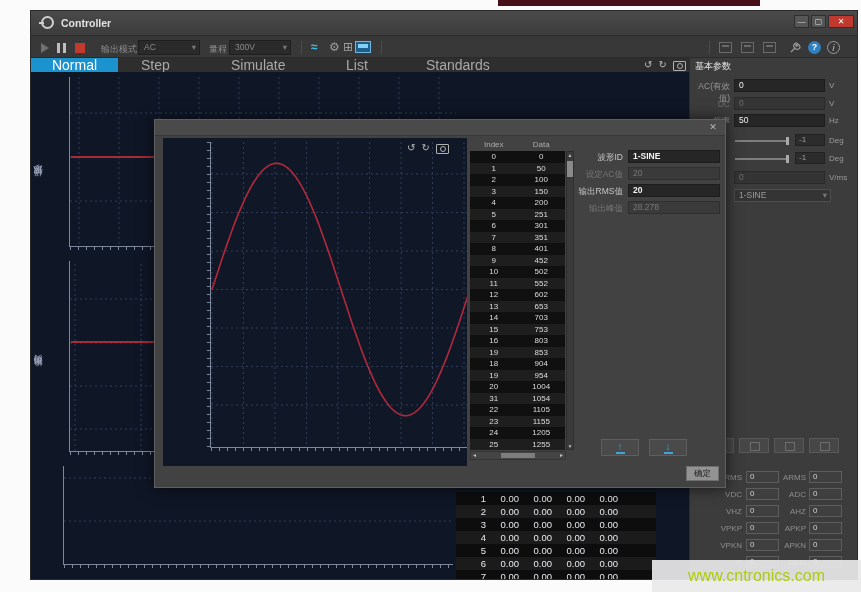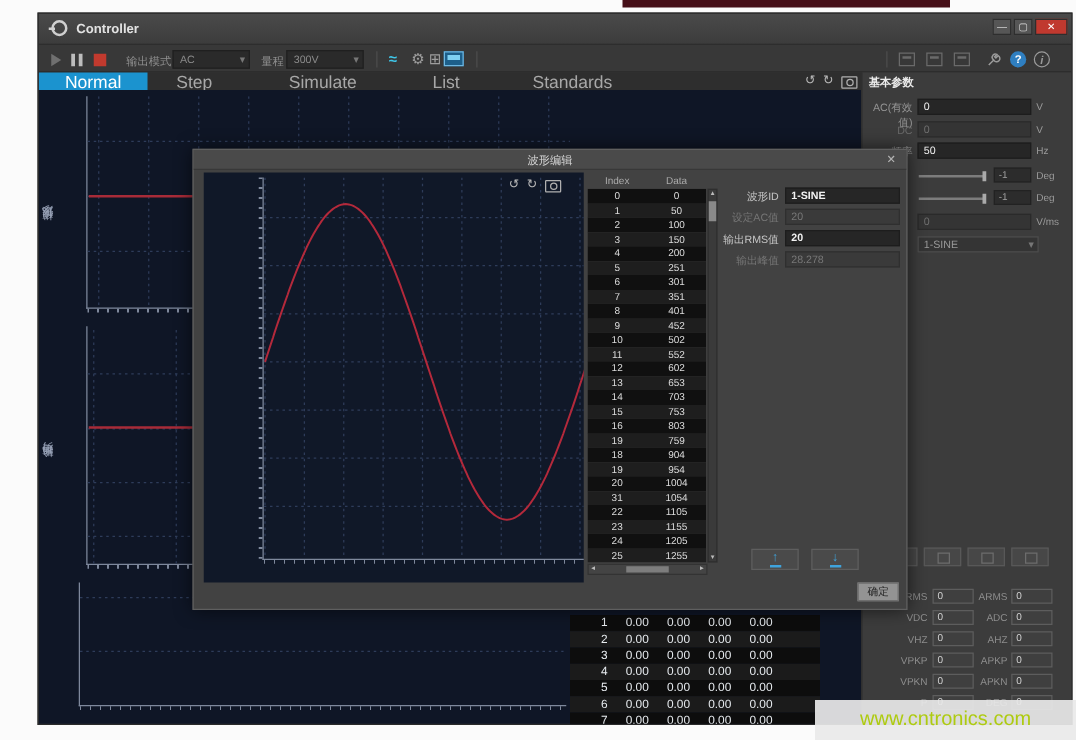--- a/index.html
+++ b/index.html
@@ -69,21 +69,21 @@
   .cam:after{content:"";position:absolute;left:3px;top:1px;width:4px;height:4px;border:1px solid #b0b0b0;border-radius:50%}
   
   #btable{position:absolute;left:425px;top:420px;width:200px;height:89px;overflow:hidden}
   .bt-row{display:flex;height:13px;line-height:13px;color:#e6eaee;font-size:9.5px;background:#0d0d0d}
   .bt-row:nth-child(even){background:#1b1b1b}
   .bt-row span:first-child{width:30px;text-align:right}
   .bt-row span{width:33px;text-align:right}
   
   #panel{position:absolute;left:658px;top:47px;width:170px;height:523px;background:#3c3c3c;
          border-left:1px solid #2c2c2c;box-sizing:border-box}
-  #panel-title{position:absolute;left:5px;top:2px;font-weight:bold;color:#ececec;font-size:9px}
+  #panel-title{position:absolute;left:5px;top:2px;font-weight:normal;color:#ececec;font-size:9px}
   .prow{position:absolute;left:0;width:202px;height:14px}
   .prow .lab{position:absolute;left:0;top:2px;width:40px;text-align:right;color:#949494;font-size:8.5px}
   .prow .val{position:absolute;left:44px;top:0;width:91px;height:13px;background:#262626;border:1px solid #1d1d1d;
              box-sizing:border-box;color:#f0f0f0;font-size:8.5px;line-height:11px;padding-left:4px}
   .prow .unit{position:absolute;left:139px;top:2px;color:#9a9a9a;font-size:8px}
   .prow.dim .lab{color:#6a6a6a}
   .prow.dim .val{background:#343434;color:#6f6f6f;border-color:#2a2a2a}
   .slider-track{position:absolute;left:45px;top:6px;width:52px;height:2px;background:#7d7d7d}
   .slider-thumb{position:absolute;left:96px;top:3px;width:3px;height:8px;background:#aaa}
   .slider-box{position:absolute;left:105px;top:0;width:30px;height:12px;background:#2c2c2c;border:1px solid #222;
@@ -437,21 +437,20 @@
           <b class="l-lab">P</b>
           <div class="box l-box">0</div>
           <b class="r-lab">DEG</b>
           <div class="box r-box">0</div>
         </div>
     </div>
   </div>
 
   <div id="modal">
     <div id="modal-titlebar">
-      <span id="modal-title">波形编辑</span>
       <span id="modal-close">✕</span>
     </div>
 
     <div id="mchart">
       <div class="zoomicons" style="left:244px;top:4px">
         <span>↺</span>
         <span>↻</span>
         <span class="cam"></span>
       </div>
       <div class="wm-y">
@@ -569,21 +568,21 @@
         <div class="mt-row">
           <span>15</span>
           <span>753</span>
         </div>
         <div class="mt-row">
           <span>16</span>
           <span>803</span>
         </div>
         <div class="mt-row">
           <span>19</span>
-          <span>759</span>
+          <span>853</span>
         </div>
         <div class="mt-row">
           <span>18</span>
           <span>904</span>
         </div>
         <div class="mt-row">
           <span>19</span>
           <span>954</span>
         </div>
         <div class="mt-row">

